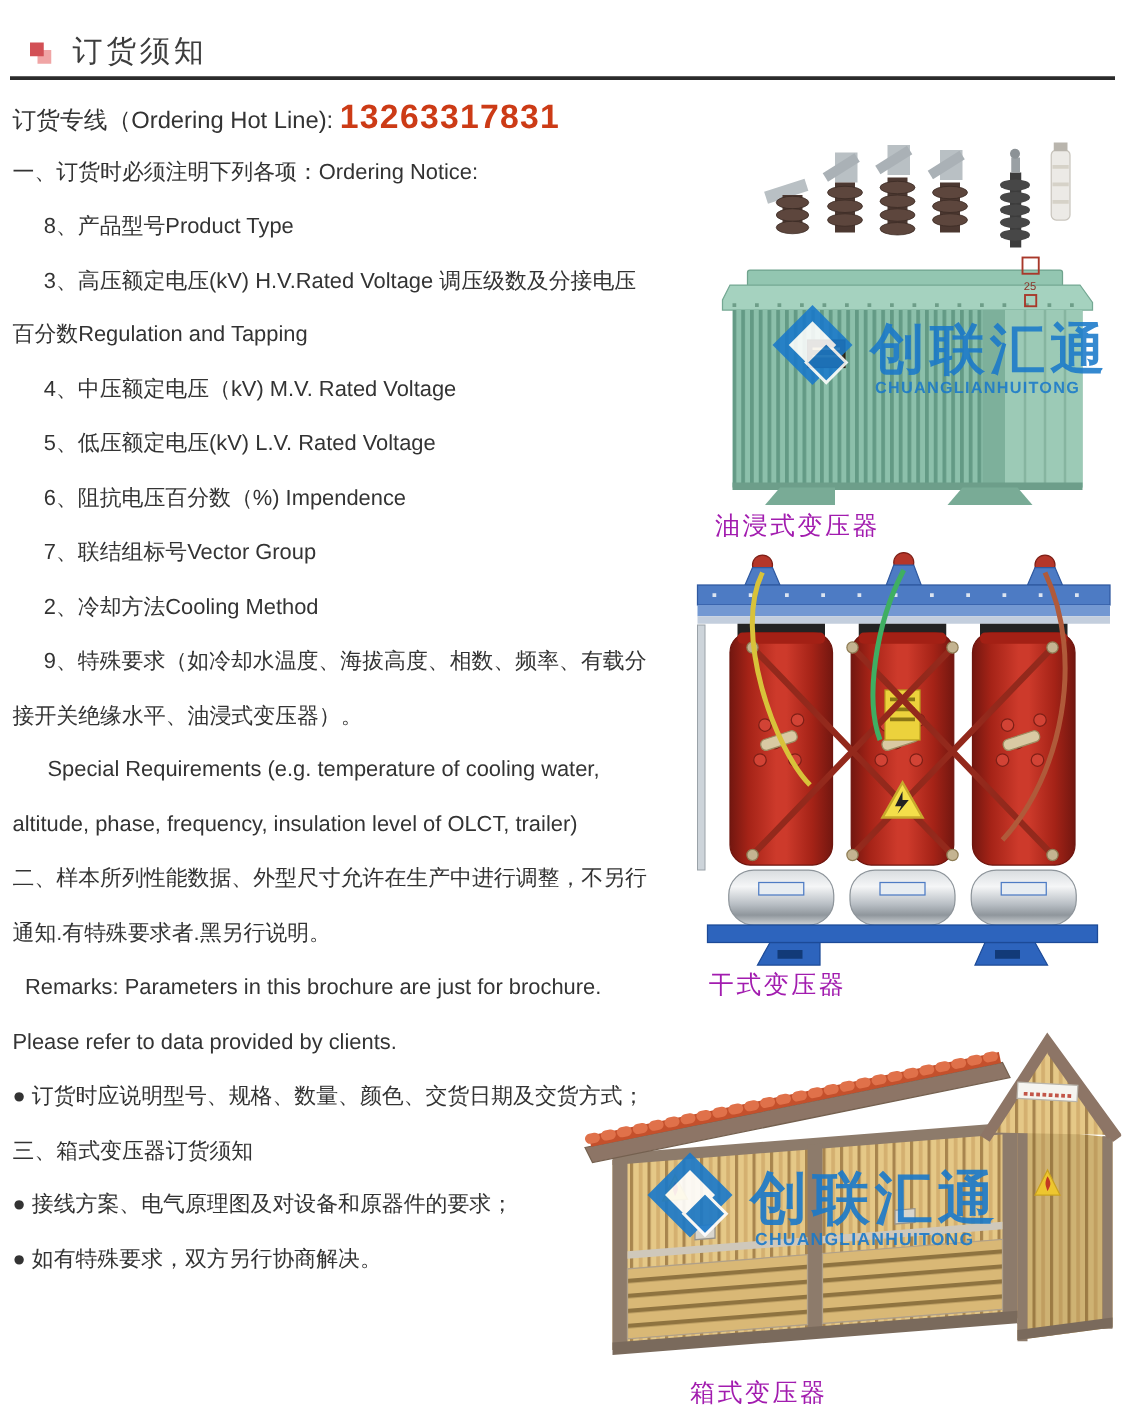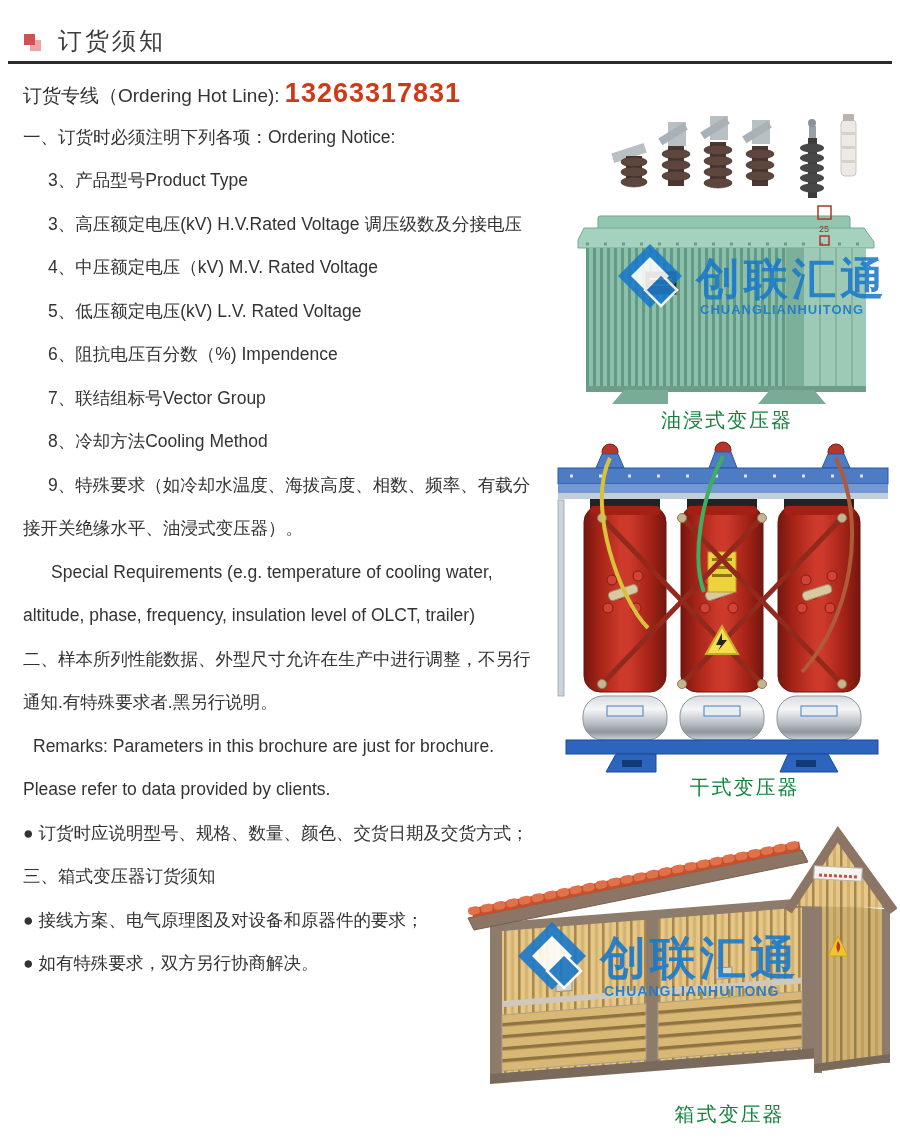--- a/index.html
+++ b/index.html
@@ -8,59 +8,60 @@
   .page{position:absolute;left:0;top:0;width:900px;height:974px;}
 
   
   .hdr-sq{position:absolute;width:11px;height:11px;}
   .sq-light{left:30px;top:40px;background:#f0a5a5;}
   .sq-dark{left:24px;top:34px;background:#d25055;}
   .hdr-title{position:absolute;left:58px;top:25px;font-size:24px;color:#3d3d3d;letter-spacing:3px;}
   .hdr-rule{position:absolute;left:8px;top:61px;width:884px;height:3px;background:#2b2b2b;}
 
   
-  .col{position:absolute;left:23px;top:72px;width:548px;z-index:5;}
+  .col{position:absolute;left:10px;top:72px;width:548px;z-index:5;}
   .ln{line-height:43.5px;height:43.5px;font-size:17.5px;white-space:nowrap;color:#333;}
   .i25{padding-left:25px;}
   .i28{padding-left:28px;}
   .i10{padding-left:10px;}
   .hot .lbl{font-size:19px;color:#333;}
   .hot .phone{font-size:27px;font-weight:bold;color:#cc3b16;letter-spacing:1px;}
 
   
   .fig{position:absolute;z-index:1;}
   .fig svg{display:block;}
   .cap{position:absolute;z-index:2;font-family:"Liberation Serif","DejaVu Serif",serif;
-       font-size:20px;color:#15803d;letter-spacing:2px;text-align:center;}
+       font-size:20px;color:#a21caf;letter-spacing:2px;}
   .cap1{left:572px;top:407px;width:310px;}
   .cap2{left:567px;top:774px;width:355px;}
   .cap3{left:552px;top:1101px;width:355px;}
   .wm-cn{font-size:44px;font-weight:600;letter-spacing:4px;fill:#1a79ca;}
   .wm-en{font-size:13px;font-weight:bold;letter-spacing:1px;fill:#1a79ca;}
 </style>
 </head>
 <body>
 
 <div class="page">
 
   <div class="hdr-sq sq-light"></div>
   <div class="hdr-sq sq-dark"></div>
   <div class="hdr-title">订货须知</div>
   <div class="hdr-rule"></div>
 
   <div class="col">
     <div class="ln hot"><span class="lbl">订货专线（Ordering Hot Line): </span><span class="phone">13263317831</span></div>
     <div class="ln">一、订货时必须注明下列各项：Ordering Notice:</div>
-    <div class="ln i25">3、产品型号Product Type</div>
+    <div class="ln i25">8、产品型号Product Type</div>
     <div class="ln i25">3、高压额定电压(kV) H.V.Rated Voltage 调压级数及分接电压</div>
+    <div class="ln">百分数Regulation and Tapping</div>
     <div class="ln i25">4、中压额定电压（kV) M.V. Rated Voltage</div>
     <div class="ln i25">5、低压额定电压(kV) L.V. Rated Voltage</div>
     <div class="ln i25">6、阻抗电压百分数（%) Impendence</div>
     <div class="ln i25">7、联结组标号Vector Group</div>
-    <div class="ln i25">8、冷却方法Cooling Method</div>
+    <div class="ln i25">2、冷却方法Cooling Method</div>
     <div class="ln i25">9、特殊要求（如冷却水温度、海拔高度、相数、频率、有载分</div>
     <div class="ln">接开关绝缘水平、油浸式变压器）。</div>
     <div class="ln i28">Special Requirements (e.g. temperature of cooling water,</div>
     <div class="ln">altitude, phase, frequency, insulation level of OLCT, trailer)</div>
     <div class="ln">二、样本所列性能数据、外型尺寸允许在生产中进行调整，不另行</div>
     <div class="ln">通知.有特殊要求者.黑另行说明。</div>
     <div class="ln i10">Remarks: Parameters in this brochure are just for brochure.</div>
     <div class="ln">Please refer to data provided by clients.</div>
     <div class="ln">● 订货时应说明型号、规格、数量、颜色、交货日期及交货方式；</div>
     <div class="ln">三、箱式变压器订货须知</div>

